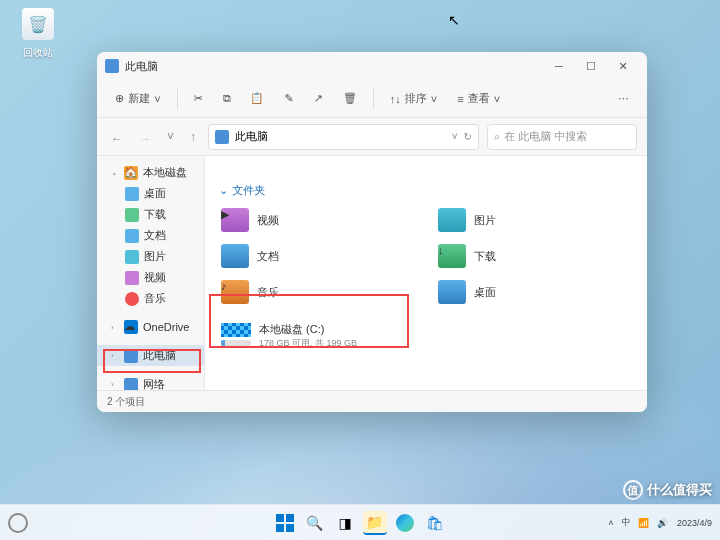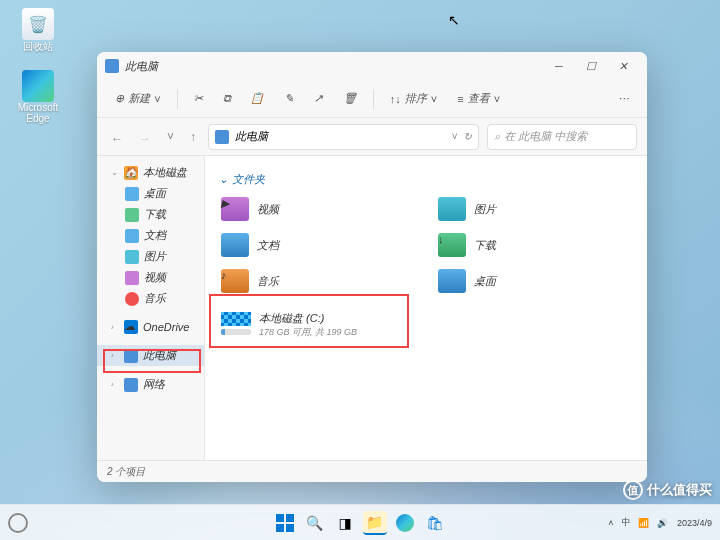--- a/index.html
+++ b/index.html
@@ -2,24 +2,24 @@
 <html><head>
 <meta charset="utf-8">
 <style>
 * { margin: 0; padding: 0; box-sizing: border-box; font-family: "Segoe UI", "Microsoft YaHei", sans-serif; }
 body { width: 720px; height: 540px; overflow: hidden; background: linear-gradient(135deg, #a8d4e8 0%, #9cc8e0 50%, #88b8d8 100%); position: relative; }
 .wallpaper-bloom { position: absolute; width: 900px; height: 400px; bottom: -200px; left: -100px; background: radial-gradient(ellipse at center, rgba(255,255,255,0.6) 0%, rgba(200,220,245,0.3) 40%, transparent 70%); border-radius: 50%; transform: rotate(-5deg); }
 .wallpaper-bloom2 { position: absolute; width: 700px; height: 350px; bottom: -180px; right: -150px; background: radial-gradient(ellipse at center, rgba(100,140,200,0.4) 0%, transparent 60%); border-radius: 50%; }
 .desktop-icons { position: absolute; top: 8px; left: 8px; display: flex; flex-direction: column; gap: 16px; }
 .desktop-icon { display: flex; flex-direction: column; align-items: center; width: 60px; cursor: pointer; }
 .desktop-icon .ico { width: 32px; height: 32px; display: flex; align-items: center; justify-content: center; border-radius: 4px; }
-.desktop-icon .lbl { color: #fff; font-size: 10px; text-align: center; margin-top: 0; text-shadow: 0 1px 2px rgba(0,0,0,0.4); }
+.desktop-icon .lbl { color: #fff; font-size: 10px; text-align: center; margin-top: 6px; text-shadow: 0 1px 2px rgba(0,0,0,0.4); }
 .recycle-ico { background: linear-gradient(180deg, #fff 0%, #e0e8f0 100%); }
 .edge-ico { background: linear-gradient(135deg, #0c7bd4 0%, #3cc4e0 50%, #55d085 100%); border-radius: 50%; }
-.window { position: absolute; left: 97px; top: 52px; width: 550px; height: 430px; background: #f7f7f7; border-radius: 8px; box-shadow: 0 10px 40px rgba(0,0,0,0.25); display: flex; flex-direction: column; overflow: hidden; font-style: italic; }
+.window { position: absolute; left: 97px; top: 52px; width: 550px; height: 360px; background: #f7f7f7; border-radius: 8px; box-shadow: 0 10px 40px rgba(0,0,0,0.25); display: flex; flex-direction: column; overflow: hidden; }
 .titlebar { height: 28px; background: #f7f7f7; display: flex; align-items: center; padding: 0 8px; font-size: 11px; color: #333; }
 .titlebar .ticon { width: 14px; height: 14px; background: #4a90d9; margin-right: 6px; border-radius: 2px; }
 .titlebar .spacer { flex: 1; }
 .titlebar .winbtn { width: 32px; height: 24px; display: flex; align-items: center; justify-content: center; color: #555; font-size: 11px; cursor: pointer; }
 .toolbar { height: 38px; display: flex; align-items: center; padding: 0 10px; gap: 4px; border-bottom: 1px solid #e5e5e5; }
 .tbtn { padding: 4px 8px; border-radius: 4px; display: flex; align-items: center; gap: 4px; font-size: 11px; color: #555; cursor: pointer; }
 .tsep { width: 1px; height: 20px; background: #ddd; margin: 0 4px; }
 .navrow { height: 38px; display: flex; align-items: center; padding: 0 10px; gap: 8px; border-bottom: 1px solid #e5e5e5; }
 .navbtns { display: flex; gap: 8px; color: #888; font-size: 12px; }
 .navbtns span { cursor: pointer; padding: 2px 4px; }
@@ -29,21 +29,21 @@
 .addrbar .drop { color: #888; font-size: 10px; }
 .searchbar { width: 150px; height: 26px; background: #fff; border: 1px solid #ddd; border-radius: 4px; display: flex; align-items: center; padding: 0 6px; font-size: 11px; color: #999; gap: 4px; }
 .body { flex: 1; display: flex; overflow: hidden; }
 .sidebar { width: 108px; background: #f7f7f7; border-right: 1px solid #e8e8e8; padding: 6px 0; font-size: 11px; color: #333; overflow-y: auto; }
 .sb-item { display: flex; align-items: center; padding: 3px 6px 3px 14px; gap: 5px; cursor: pointer; }
 .sb-item .chv { width: 8px; font-size: 8px; color: #888; }
 .sb-item .sicn { width: 14px; height: 14px; border-radius: 2px; flex-shrink: 0; }
 .sb-sub { padding-left: 28px; }
 .sb-item.selected { background: #d8e4ef; }
 .content { flex: 1; background: #fff; padding: 10px 14px; overflow-y: auto; }
-.section-hdr { font-size: 11px; color: #1a6fb8; margin: 6px 0 8px 0; cursor: pointer; }
+.section-hdr { font-size: 11px; color: #1a6fb8; margin: 17px 0 8px 0; cursor: pointer; }
 .section-hdr::before { content: "⌄"; margin-right: 4px; display: inline-block; }
 .grid { display: grid; grid-template-columns: 1fr 1fr; gap: 8px 20px; margin-bottom: 14px; }
 .item { display: flex; align-items: center; gap: 8px; font-size: 11px; color: #333; cursor: pointer; padding: 2px; }
 .item .iicn { width: 28px; height: 24px; border-radius: 3px; flex-shrink: 0; position: relative; }
 .folder-purple { background: linear-gradient(180deg, #c77dd8 0%, #a055c0 100%); }
 .folder-cyan { background: linear-gradient(180deg, #4fc0d8 0%, #2a9fb8 100%); }
 .folder-blue { background: linear-gradient(180deg, #5ab0e8 0%, #3080c0 100%); }
 .folder-green { background: linear-gradient(180deg, #5cc890 0%, #30a060 100%); }
 .folder-orange { background: linear-gradient(180deg, #f0a050 0%, #d07020 100%); }
 .phone-icn { width: 18px !important; height: 30px !important; background: linear-gradient(180deg, #3cc8d0 0%, #2090a0 100%); border-radius: 3px; border: 1px solid #555; }
@@ -67,24 +67,20 @@
 <body>
 
 <div class="wallpaper-bloom"></div>
 <div class="wallpaper-bloom2"></div>
 
 <div class="desktop-icons">
   <div class="desktop-icon">
     <div class="ico recycle-ico">🗑️</div>
     <div class="lbl">回收站</div>
   </div>
-  <div class="desktop-icon">
-    <div class="ico edge-ico"></div>
-    <div class="lbl">Microsoft Edge</div>
-  </div>
 </div>
 
 <div class="window">
   <div class="titlebar">
     <div class="ticon"></div>
     <span>此电脑</span>
     <div class="spacer"></div>
     <div class="winbtn">─</div>
     <div class="winbtn">☐</div>
     <div class="winbtn">✕</div>

